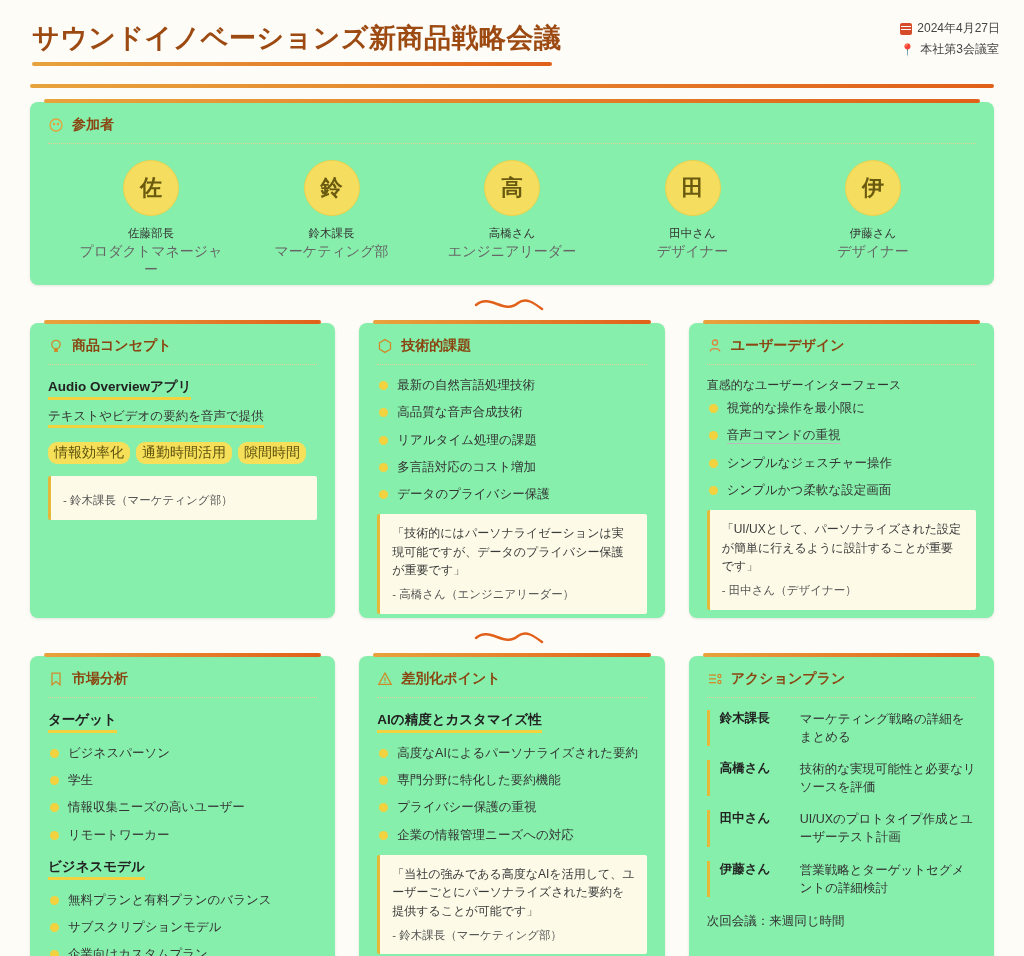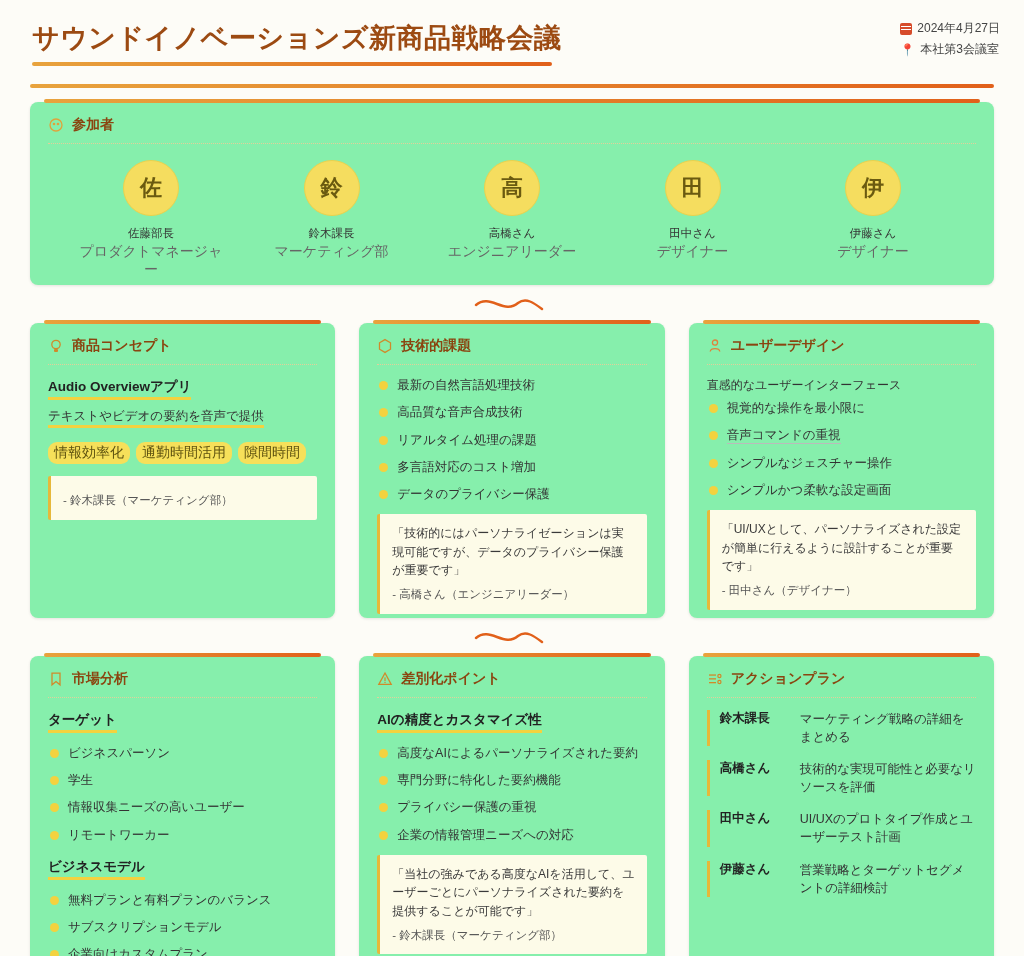--- a/index.html
+++ b/index.html
@@ -326,16 +326,17 @@
       </div>
       <div class="action-item">
         <div class="action-who">田中さん</div>
         <div class="action-task">UI/UXのプロトタイプ作成とユーザーテスト計画</div>
       </div>
       <div class="action-item">
         <div class="action-who">伊藤さん</div>
         <div class="action-task">営業戦略とターゲットセグメントの詳細検討</div>
       </div>
 
+      <div class="next">次回会議：来週同じ時間</div>
     </div>
   </div>
 
 </div>
 
 </body></html>

